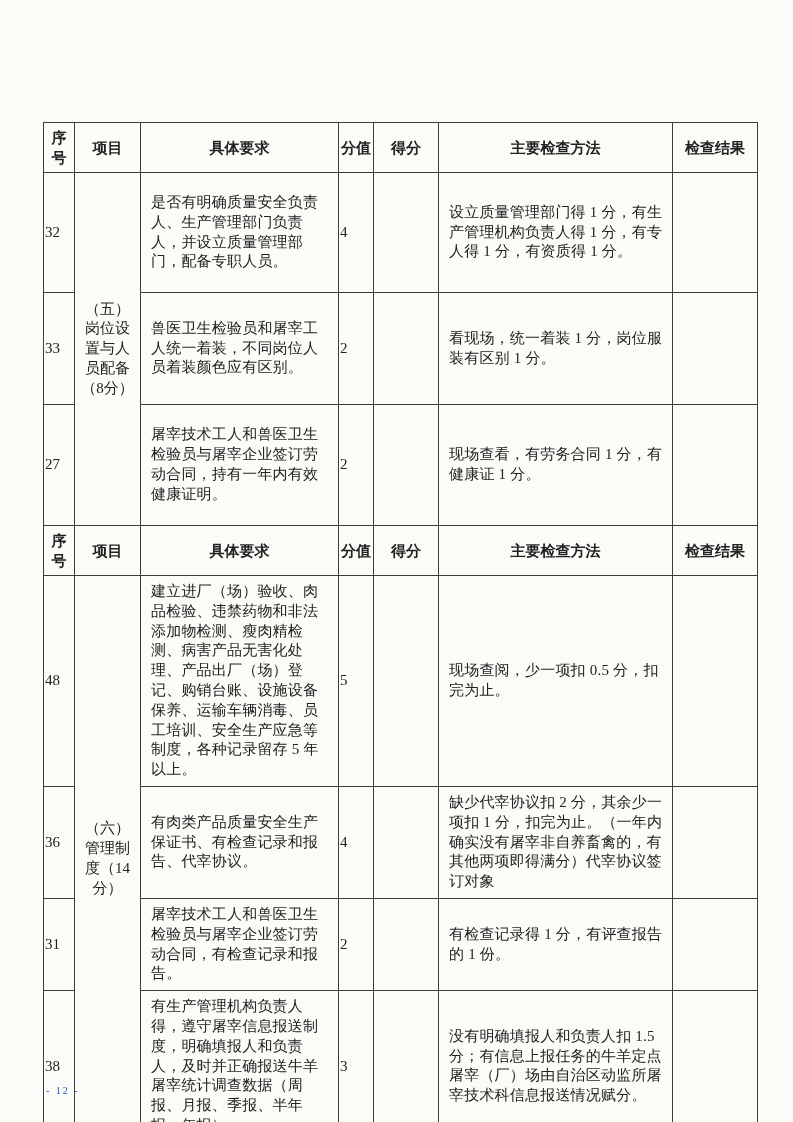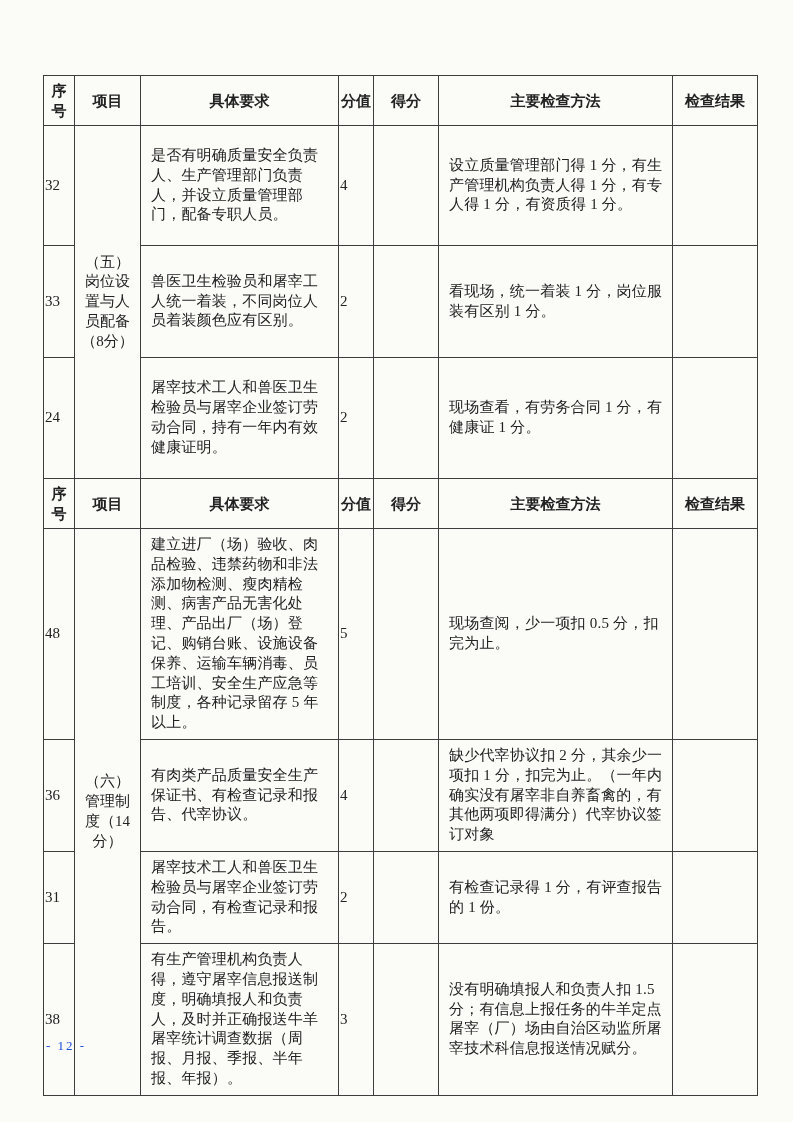--- a/index.html
+++ b/index.html
@@ -11,20 +11,21 @@
     height: 1122px;
     background: #fbfbf8;
     position: relative;
     font-family: "Liberation Serif", "DejaVu Serif", serif;
     color: #1e1e1e;
     overflow: hidden;
   }
   .page {
     position: absolute;
     inset: 0;
+    margin-top: 47px;
   }
   table.score-table {
     position: absolute;
     left: 43px;
     top: 75px;
     width: 714px;
     border-collapse: collapse;
     table-layout: fixed;
   }
   table.score-table th,
@@ -64,21 +65,21 @@
   tr.h-r33  { height: 112px; }
   tr.h-r34  { height: 121px; }
   tr.h-r35  { height: 173px; }
   tr.h-r36  { height: 112px; }
   tr.h-r37  { height: 85px; }
   tr.h-r38  { height: 132px; }
   .page-number {
     position: absolute;
     left: 46px;
     top: 1038px;
-    font-size: 13px;
+    font-size: 10px;
     letter-spacing: 2px;
     color: #1d4ed8;
   }
 </style>
 </head>
 <body>
 
 <div class="page">
 
   <table class="score-table">
@@ -120,21 +121,21 @@
     <tr class="h-r33">
       <td class="no">33</td>
       <td class="req">兽医卫生检验员和屠宰工人统一着装，不同岗位人员着装颜色应有区别。</td>
       <td class="score">2</td>
       <td class="points"></td>
       <td class="method">看现场，统一着装 1 分，岗位服装有区别 1 分。</td>
       <td class="result"></td>
     </tr>
 
     <tr class="h-r34">
-      <td class="no">24</td>
+      <td class="no">27</td>
       <td class="req">屠宰技术工人和兽医卫生检验员与屠宰企业签订劳动合同，持有一年内有效健康证明。</td>
       <td class="score">2</td>
       <td class="points"></td>
       <td class="method">现场查看，有劳务合同 1 分，有健康证 1 分。</td>
       <td class="result"></td>
     </tr>
 
     <tr class="h-hdr">
       <th class="hdr">序号</th>
       <th class="hdr">项目</th>

